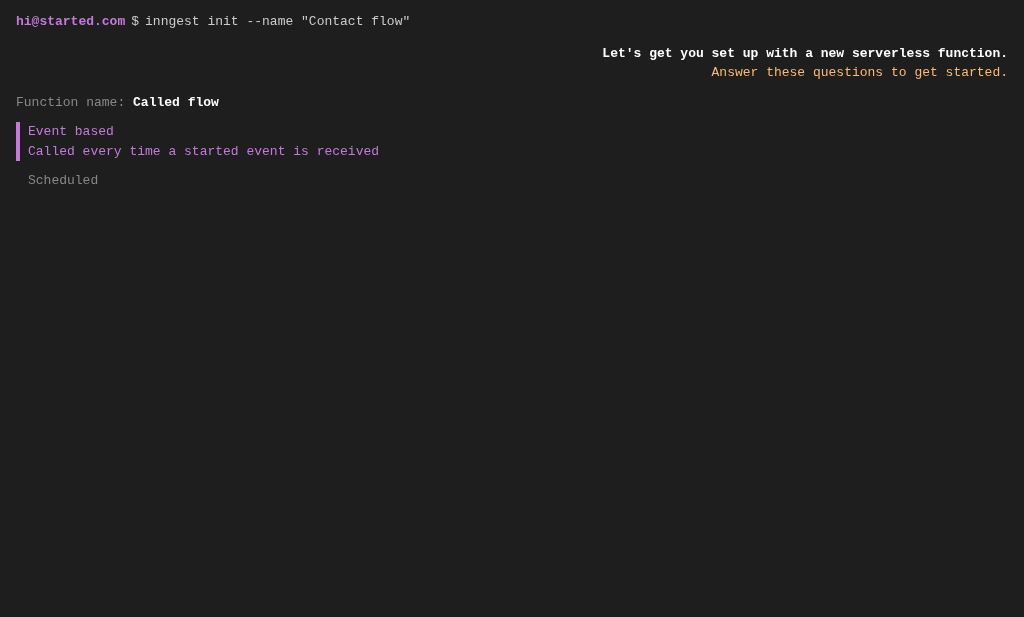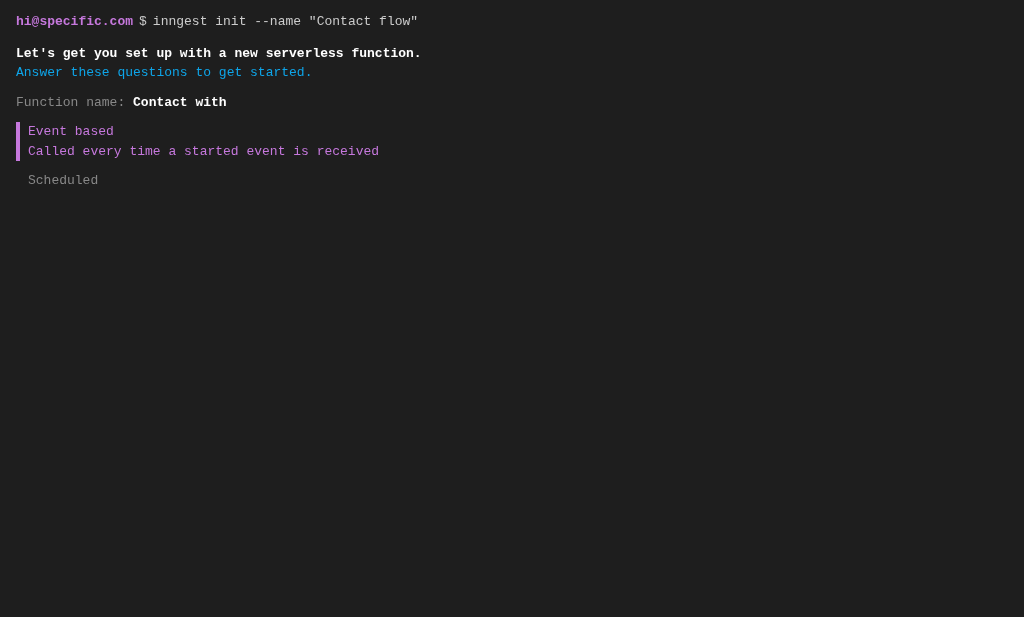--- a/index.html
+++ b/index.html
@@ -47,21 +47,21 @@
       color: #cccccc;
     }
 
     .intro-bold {
       color: #ffffff;
       font-weight: bold;
       font-size: 13px;
     }
 
     .intro-normal {
-      color: #0ea5e9;
+      color: #fdba74;
       font-size: 13px;
     }
 
     .function-line {
       color: #888888;
       font-size: 13px;
       margin-top: 10px;
     }
 
     .function-name {
@@ -119,40 +119,41 @@
       font-size: 13px;
     }
 
     .option-desc-normal {
       color: #888888;
       font-size: 13px;
     }
 
     .intro-section {
       margin-bottom: 6px;
+      text-align: right;
     }
   </style>
 </head>
 <body>
 
 <div class="terminal">
 
   <div class="line-prompt">
-    <span class="prompt-user">hi@specific.com</span>
+    <span class="prompt-user">hi@started.com</span>
     <span class="prompt-dollar">$</span>
     <span class="prompt-command">inngest init --name "Contact flow"</span>
   </div>
 
   <div class="intro-section">
     <div class="intro-bold">Let's get you set up with a new serverless function.</div>
     <div class="intro-normal">Answer these questions to get started.</div>
   </div>
 
   <div class="function-line">
-    <span>Function name: </span><span class="function-name">Contact with</span>
+    <span>Function name: </span><span class="function-name">Called flow</span>
   </div>
 
 
   <div class="options-container">
 
     <div class="option-item">
       <div class="option-selector"></div>
       <div class="option-content">
         <span class="option-title-selected">Event based</span>
         <span class="option-desc-selected">Called every time a started event is received</span>

